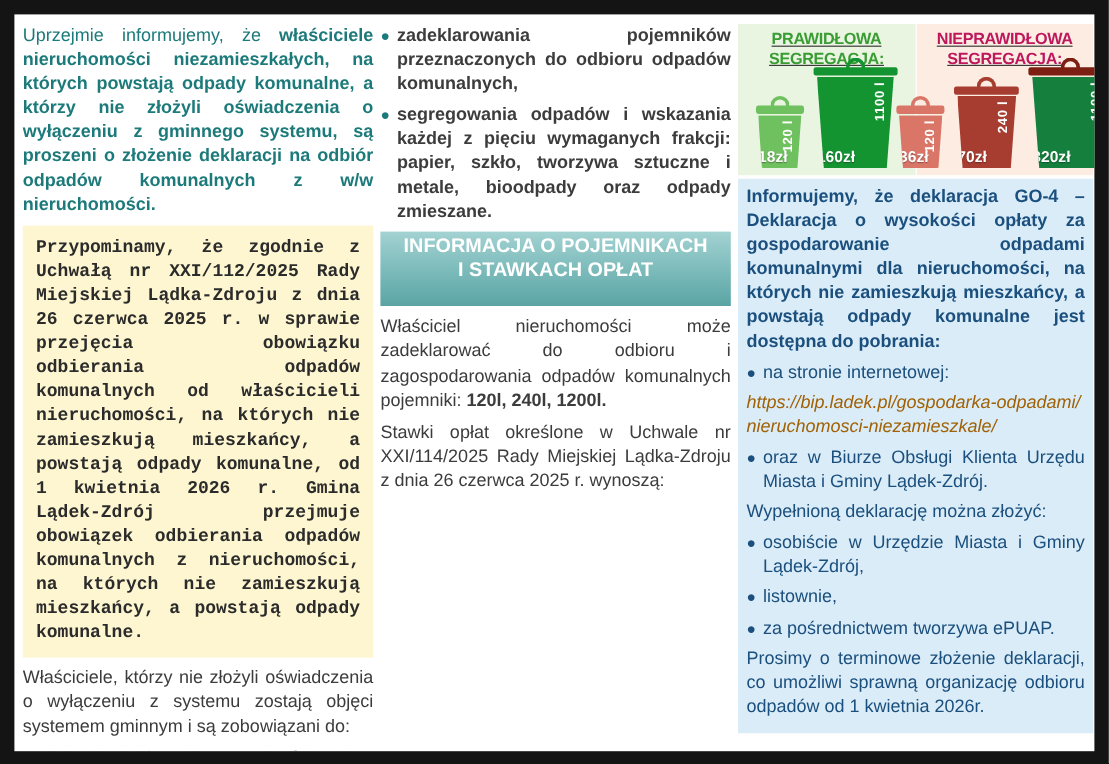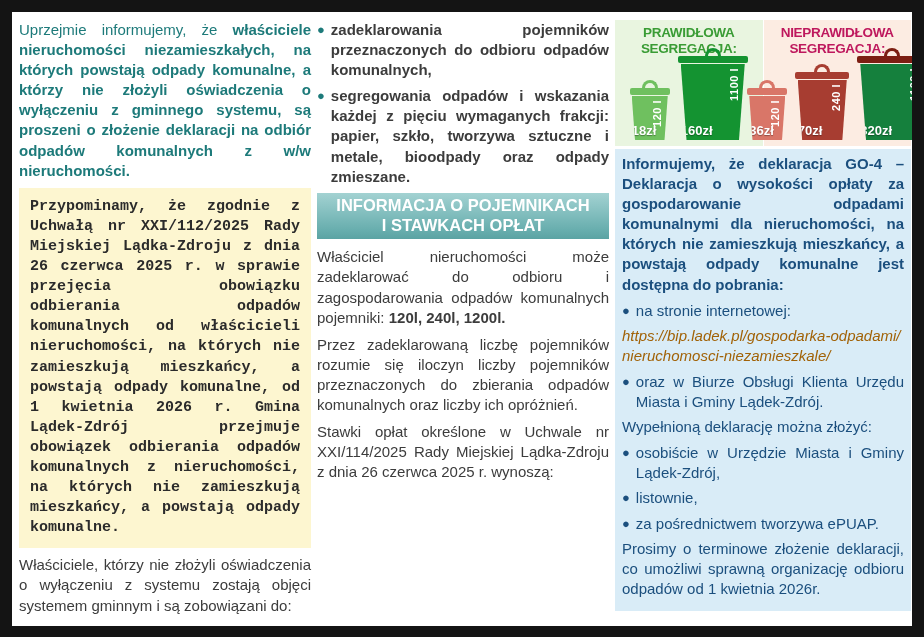--- a/index.html
+++ b/index.html
@@ -23,24 +23,24 @@
   .yellow-box { background:#fdf6d0; padding:5px 7px 6px 7px; margin-bottom:7px; }
   .yellow-box p { color:#2b2b2b; font-weight:bold; margin:4px; text-align:justify;font-family:Liberation Mono, monospace; }
 
   .bullet-item { display:flex; gap:6px; margin-bottom:6px; text-align:justify; }
   .bullet-item .dot { color:#1d7a7a; font-size:13px; line-height:1.5; flex:0 0 auto; }
   .bullet-item.navy .dot { color:#1b4f7e; }
   .bullet-item > div { flex:1; }
 
   
   .section-header { margin:2px 0 8px 0; background:linear-gradient(180deg,#a3d2d2 0%,#68aeae 80%,#5ba3a3 100%);
-                    color:#ffffff; font-weight:bold; font-size:16.5px; text-align:center; padding:3px 2px 4px 2px; line-height:1.2; }
+                    color:#ffffff; font-weight:bold; font-size:16.5px; text-align:center; padding:3px 2px 20px 2px; line-height:1.2; }
 
   
-  .seg-row { display:flex; gap:1px; margin-bottom:3px; }
+  .seg-row { display:flex; gap:1px; margin-bottom:3px;text-decoration:underline; }
   .seg-panel { flex:1; height:126px; padding:5px 3px 4px 3px; position:relative; }
   .seg-title { text-align:center; font-weight:bold; font-size:13.5px; line-height:1.15; letter-spacing:-0.3px; }
   .bins { position:absolute; left:0; right:0; bottom:6px; display:flex; align-items:flex-end; justify-content:center; gap:8px; }
   .bin { position:relative; display:flex; flex-direction:column; align-items:center; }
   .bin-handle { width:16px; height:9px; border:3.5px solid; border-bottom:none; border-radius:8px 8px 0 0; }
   .bin-lid { height:7px; border-radius:2px; margin-top:-1px; }
   .bin-body { position:relative; margin-top:1px; clip-path:polygon(0 0,100% 0,91% 100%,9% 100%); border-radius:0 0 4px 4px; }
   .bin-cap { position:absolute; top:4px; right:3px; color:#ffffff; font-weight:bold; font-size:11px;
              writing-mode:vertical-rl; transform:rotate(180deg); letter-spacing:0.5px; }
   .bin-price { position:absolute; bottom:1px; left:0; right:0; text-align:left; color:#ffffff; font-weight:bold;
@@ -81,21 +81,20 @@
       </div>
       <div class="bullet-item bold">
         <span class="dot">●</span>
         <div>segregowania odpadów i wskazania każdej z pięciu wymaganych frakcji: papier, szkło, tworzywa sztuczne i metale, bioodpady oraz odpady zmieszane.</div>
       </div>
       <div class="section-header">
         <div>INFORMACJA O POJEMNIKACH</div>
         <div>I STAWKACH OPŁAT</div>
       </div>
       <p><span>Właściciel nieruchomości może zadeklarować do odbioru i zagospodarowania odpadów komunalnych pojemniki: </span><span class="bold">120l,  240l, 1200l.</span></p>
-      <p>Przez zadeklarowaną liczbę pojemników rozumie się iloczyn liczby pojemników przeznaczonych do zbierania odpadów komunalnych oraz liczby ich opróżnień.</p>
       <p>Stawki opłat określone w Uchwale nr XXI/114/2025 Rady Miejskiej Lądka-Zdroju z dnia 26 czerwca 2025 r. wynoszą:</p>
     </div>
 
     <div class="col">
 
       <div class="seg-row">
 
         <div class="seg-panel" style="background-color: rgb(233, 245, 224);">
           <div class="seg-title" style="color: rgb(58, 156, 53);">
             <div>PRAWIDŁOWA</div>

